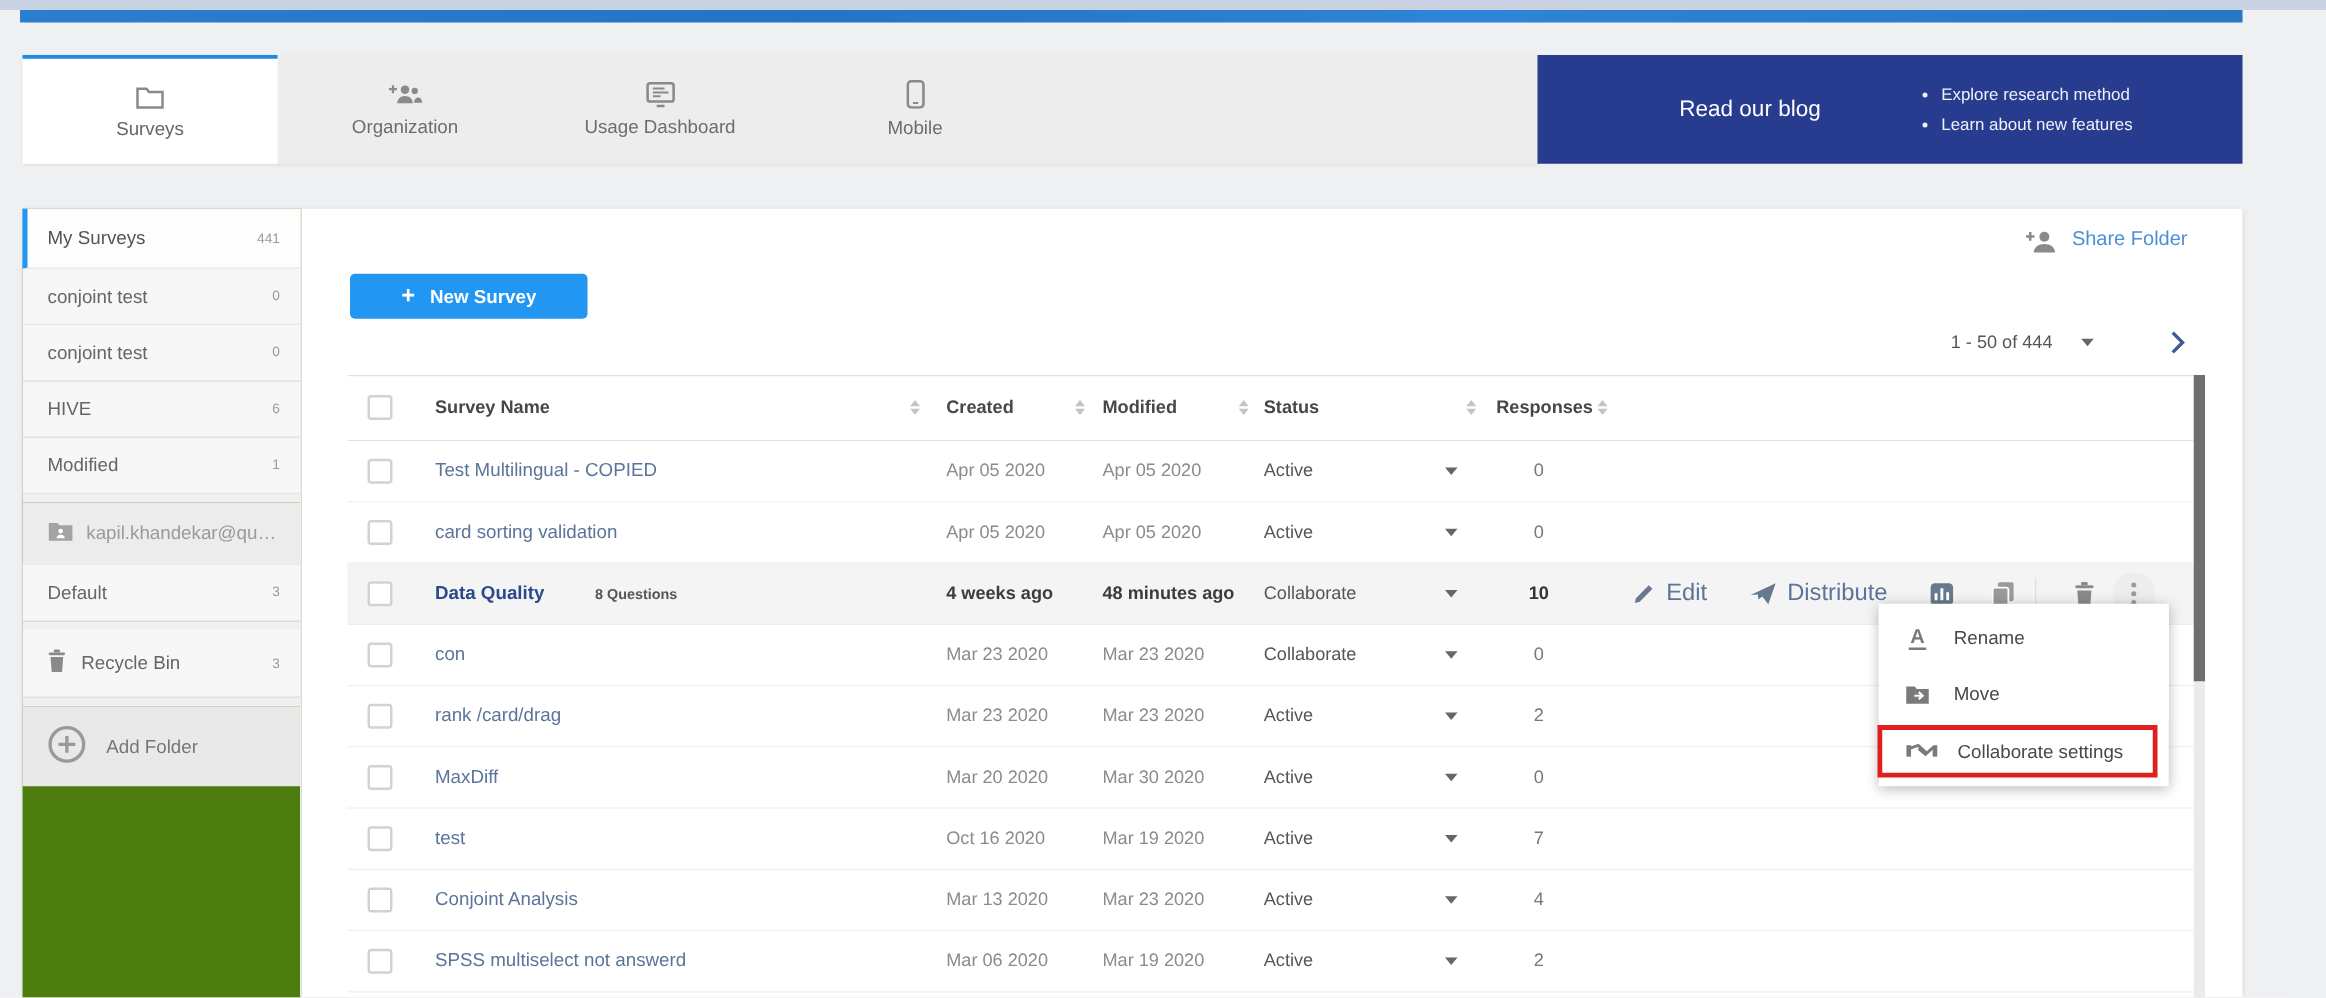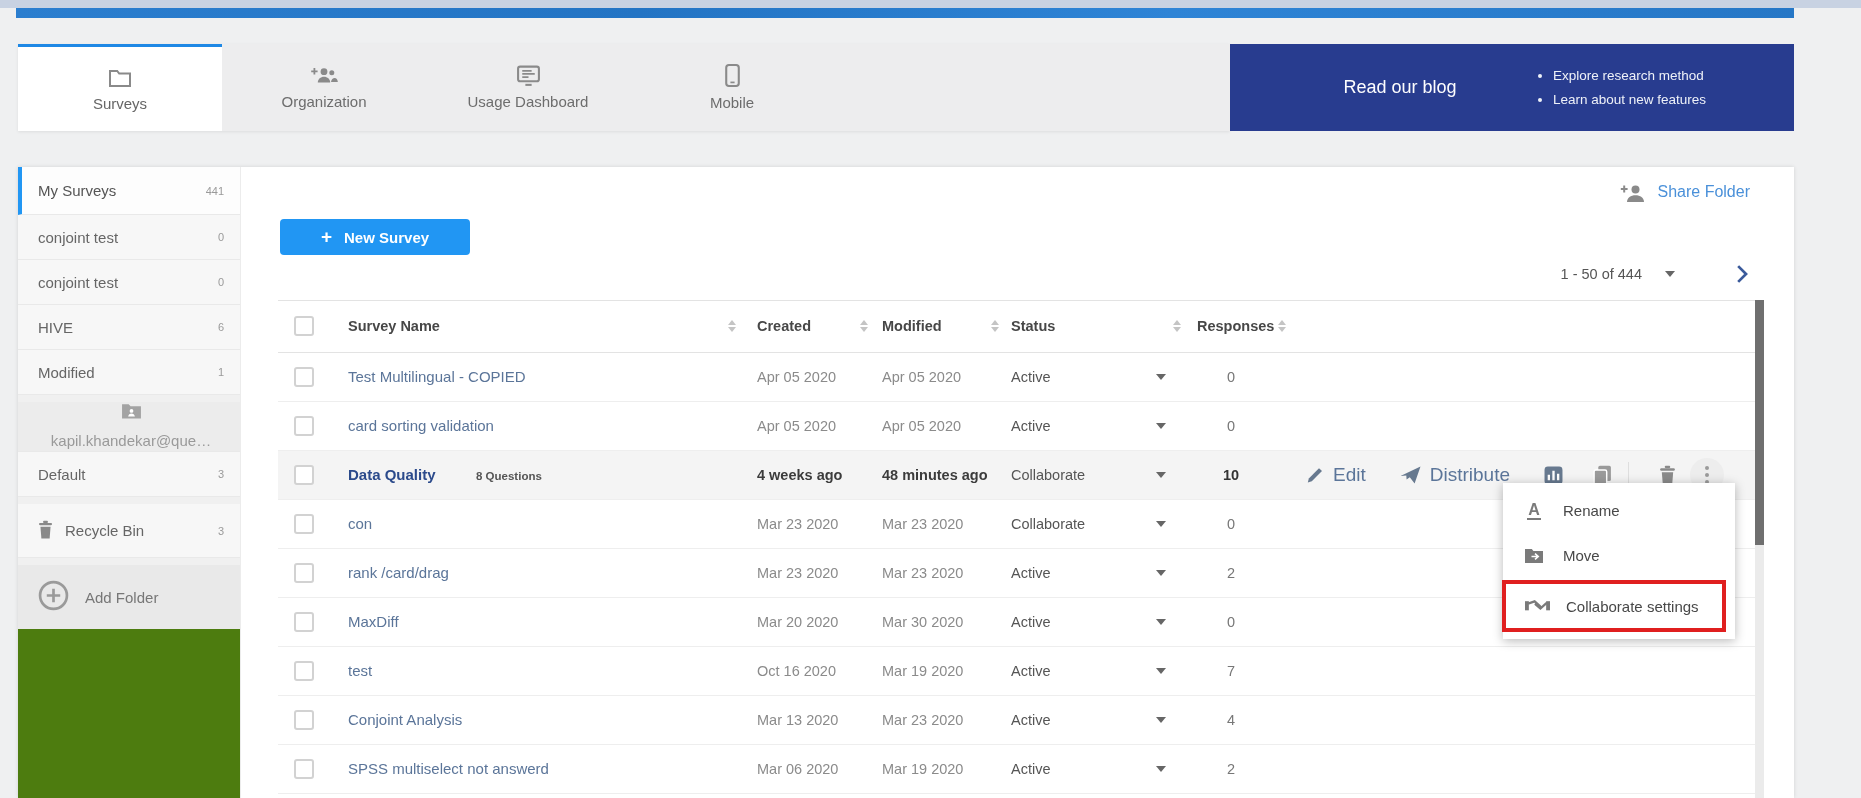--- a/index.html
+++ b/index.html
@@ -31,21 +31,21 @@
           background:#fff; box-shadow:0 0 4px rgba(0,0,0,.12); }
 
   
   .sidebar { position:absolute; top:0; left:0; width:223px; height:100%;
              background:#4d7c0f; border-right:1px solid #ececec; }
   .side-row { display:flex; align-items:center; padding:0 16px 0 20px; height:45px;
               border-bottom:1px solid #e9e9e9; color:#666; font-size:15px; cursor:pointer; background:#f7f7f7; }
   .side-row .lbl { flex:1; white-space:nowrap; overflow:hidden; text-overflow:ellipsis; }
   .side-row .cnt { font-size:11px; color:#9a9a9a; margin-left:8px; }
   .side-row.active { height:48px; background:#fdfdfd; border-left:4px solid #2196f3; padding-left:16px; color:#555; }
-  .side-row.shared { height:50px; background:#ececec; color:#9a9a9a; gap:10px;flex-direction:column; }
+  .side-row.shared { height:50px; background:#ececec; color:#9a9a9a; gap:10px; }
   .side-row.bin { height:54px; gap:12px; }
   .side-gap { height:7px; background:#f0f0f0; }
   .side-addfolder { display:flex; align-items:center; gap:16px; height:64px; background:#e9e9e9;
                     padding:0 20px; color:#777; font-size:15px; cursor:pointer; }
 
   
   .btn-new { position:absolute; top:52px; left:262px; width:190px; height:36px; background:#2196f3;
              border:none; border-radius:4px; color:#fff; font-size:15px; font-weight:bold;
              display:flex; align-items:center; justify-content:center; gap:12px; cursor:pointer;
              font-family:"Liberation Sans", sans-serif; }
@@ -101,21 +101,21 @@
 
   
   .ctx-menu { position:absolute; left:1485px; top:316px; width:232px; background:#fff; z-index:60;
               box-shadow:0 2px 10px rgba(0,0,0,.28); padding:5px 0; }
   .ctx-item { display:flex; align-items:center; height:45px; padding:0 14px 0 18px; gap:16px;
               color:#484848; font-size:15px; cursor:pointer; background:#fff; }
   .ctx-item .ico { width:26px; display:flex; justify-content:center; }
   .rename-A { font-size:16px; font-weight:bold; color:#7a7a7a; border-bottom:2px solid #7a7a7a;
               line-height:17px; padding:0 1px; }
   .red-annotation { border:4px solid #e01f1f; margin:2px 9px 2px -1px; }
-  .red-annotation .ctx-item { height:44px; }
+  .red-annotation .ctx-item { height:34px; }
 </style>
 </head>
 <body>
 
 <div class="browser-strip"></div>
 <div class="top-blue-bar"></div>
 
 <nav class="tabbar">
   <div class="tab active">
     <span>

